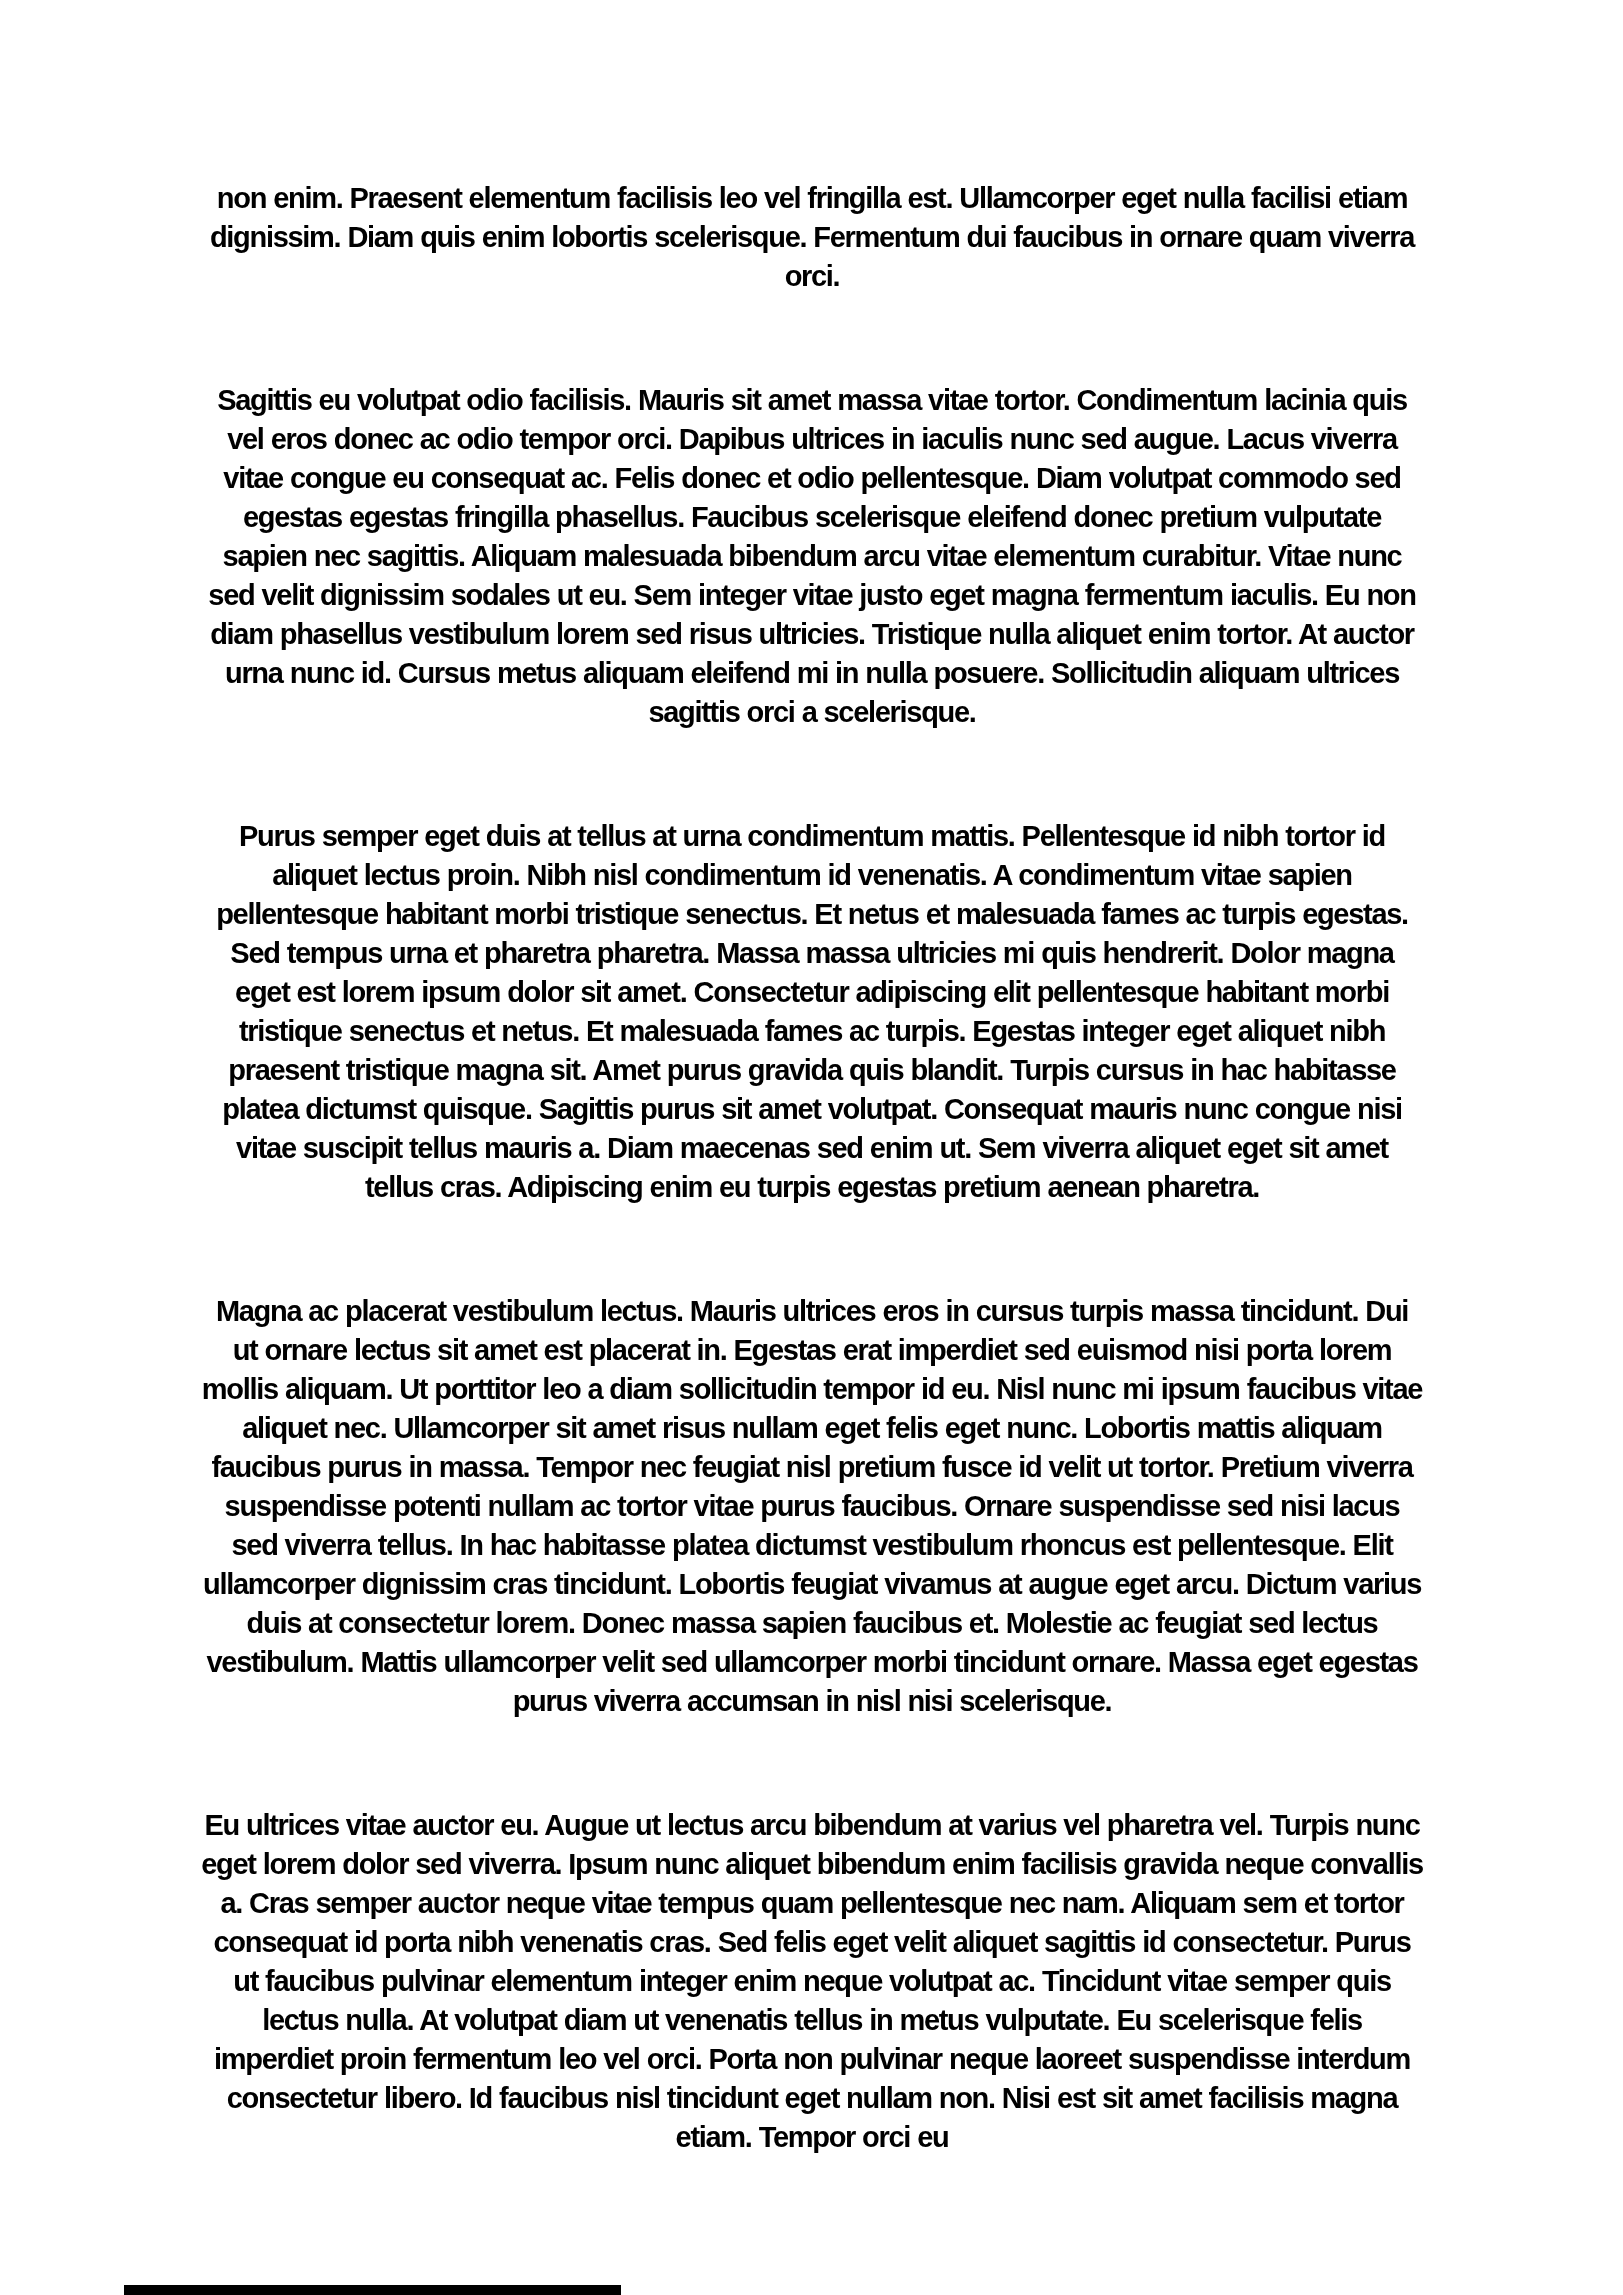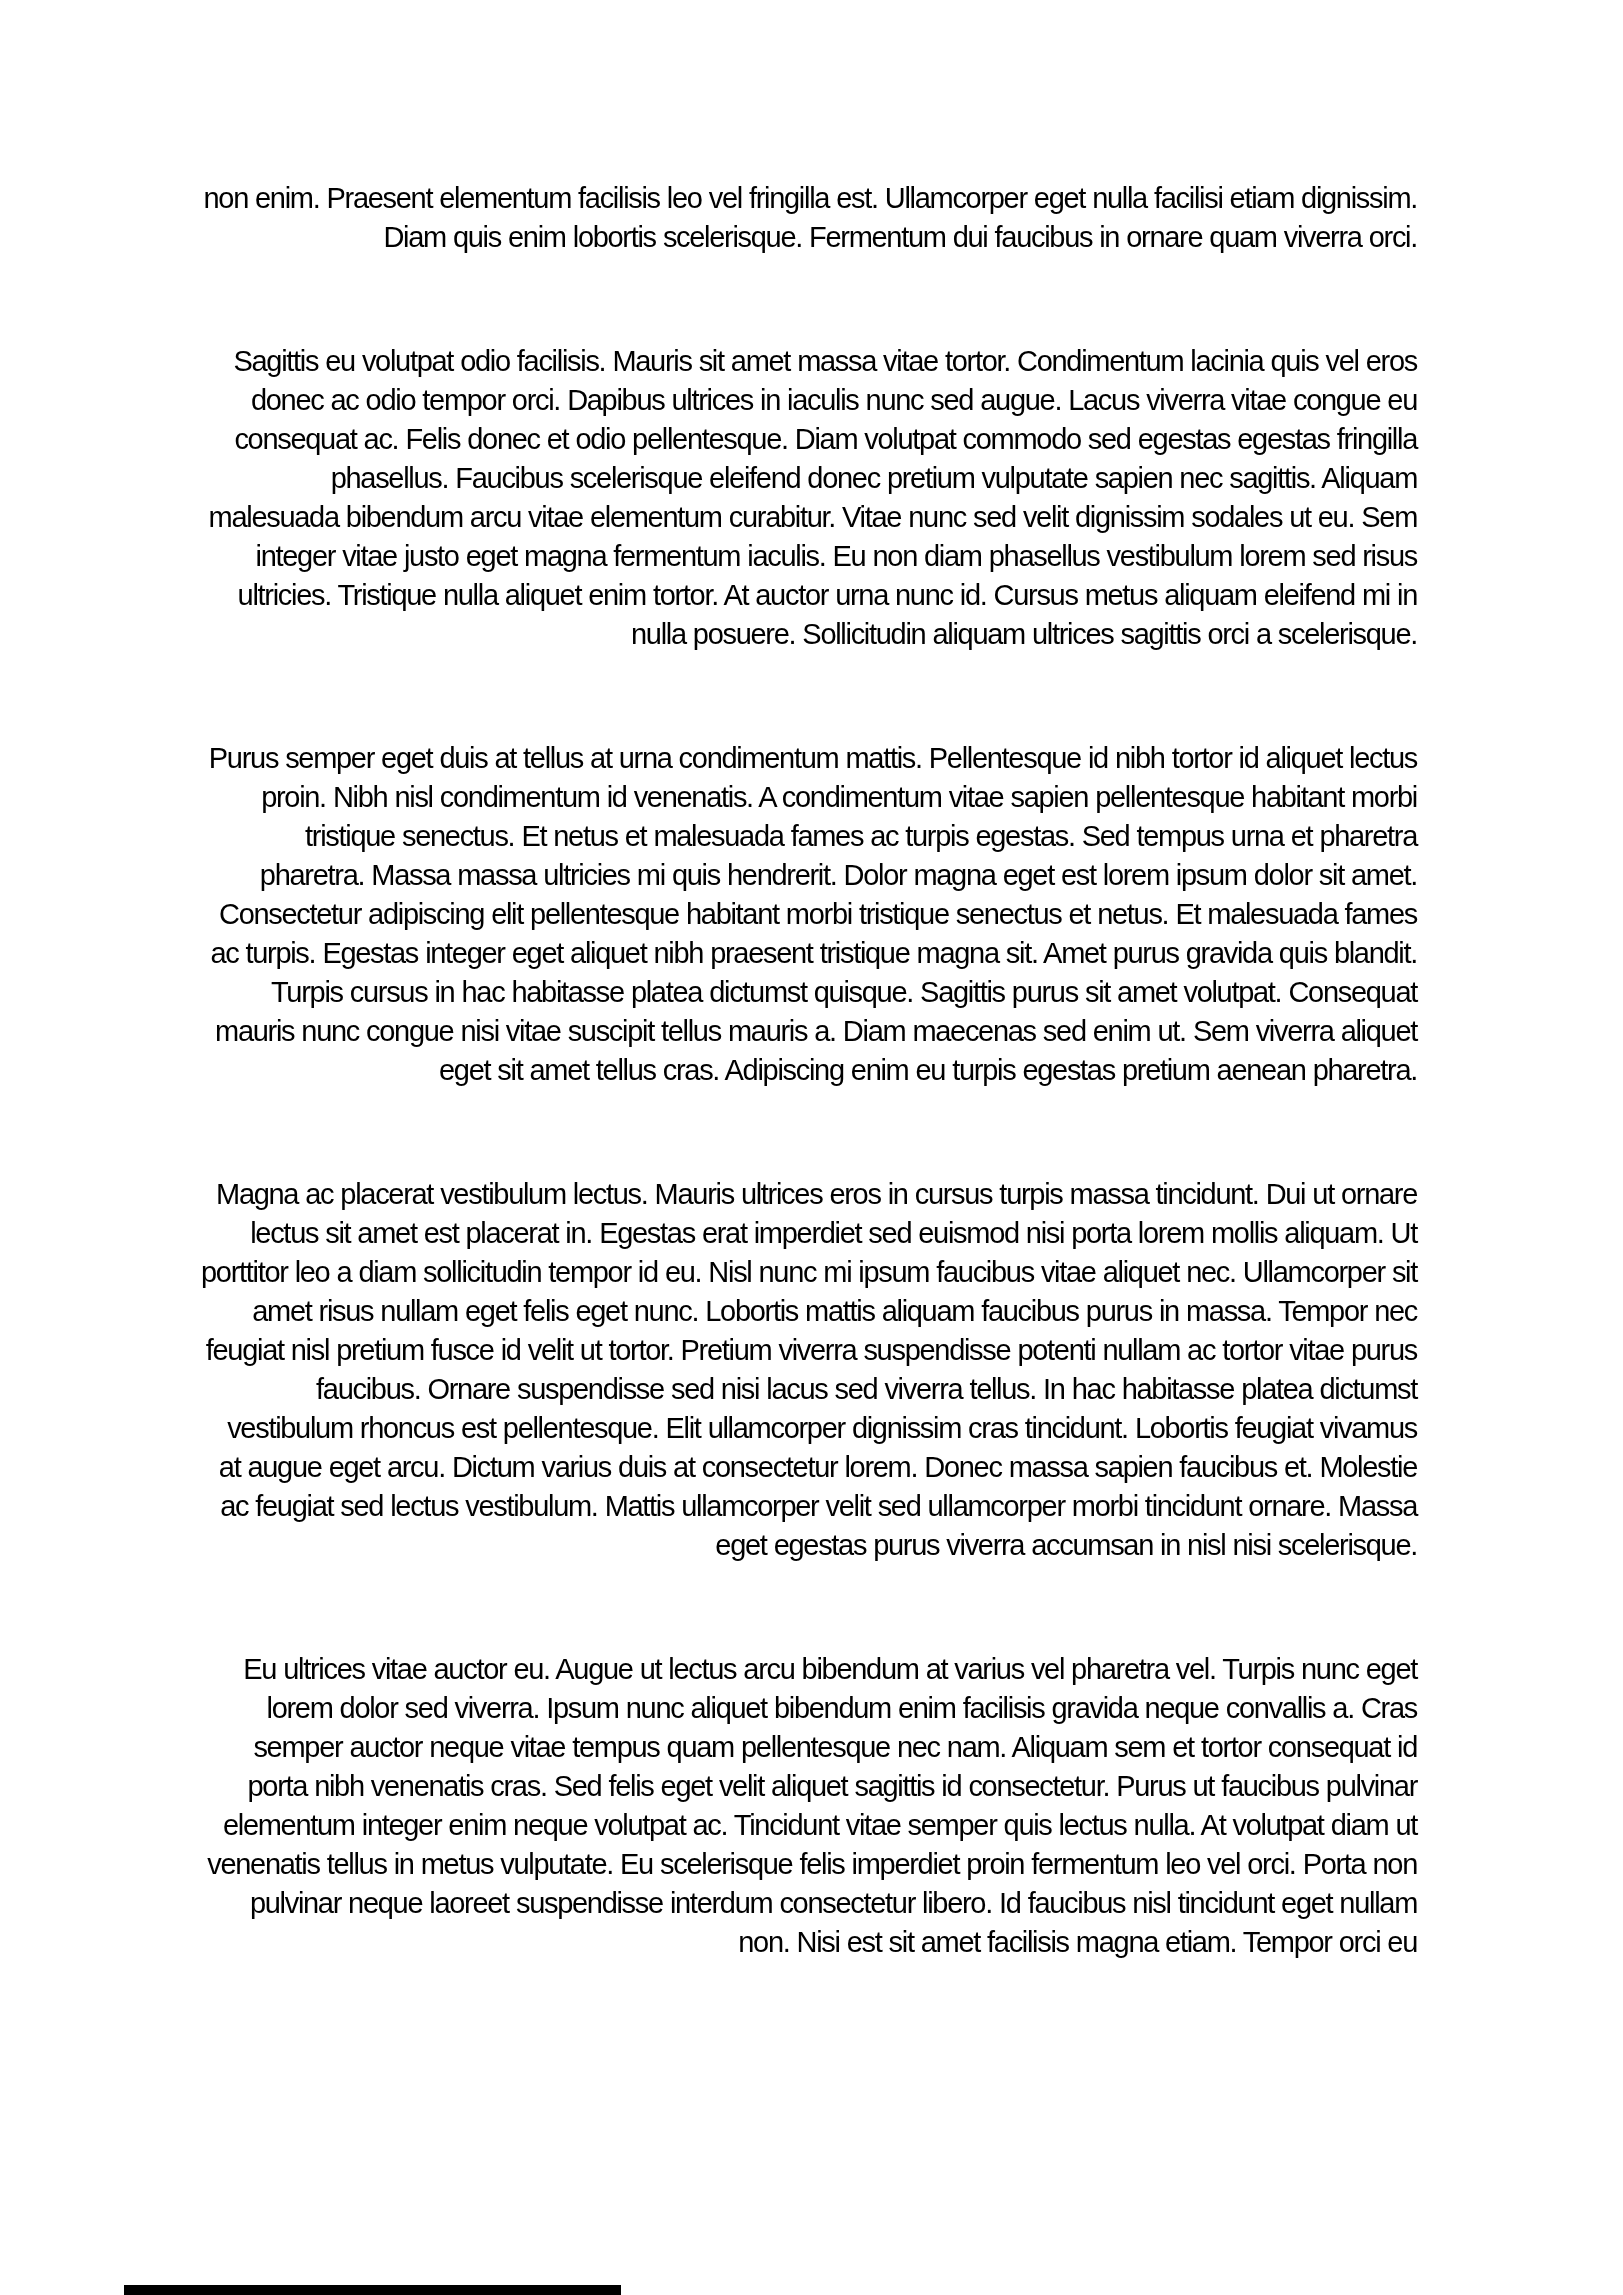--- a/index.html
+++ b/index.html
@@ -26,23 +26,24 @@
     position: absolute;
     left: 200px;
     top: 179px;
     width: 1225px;
   }
   .para {
     font-size: 29px;
     line-height: 39px;
     letter-spacing: -1.3px;
     color: #000000;
-    margin: 0 8px 85px 0;
-    text-align: right;
+    margin: 0 1px 85px 0;
+    text-align: center;
     word-spacing: 0.3px;
+    font-weight: bold;
   }
   .para:last-child {
     margin-bottom: 0;
   }
   .bottom-bar {
     position: absolute;
     left: 124px;
     bottom: 0;
     width: 497px;
     height: 9.8px;

